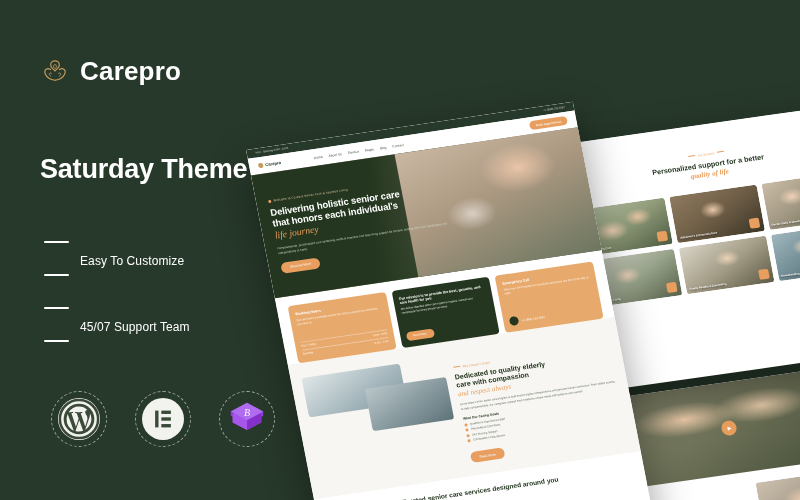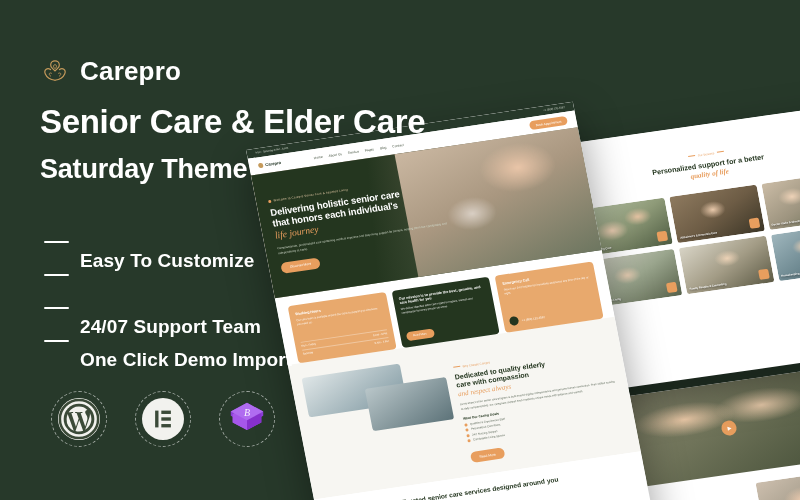--- a/index.html
+++ b/index.html
@@ -18,21 +18,21 @@
   .brand-mark { width:30px; height:30px; display:block; }
   .brand-name { font-size:26px; font-weight:700; color:#ffffff; letter-spacing:.2px; line-height:1; }
 
   .headline { position:absolute; left:40px; top:104px; width:420px;
     font-size:33px; font-weight:700; color:#ffffff; line-height:1.12; letter-spacing:-.3px; white-space:nowrap; }
   .subhead { position:absolute; left:40px; top:155px; font-size:27px; font-weight:700; color:#ffffff; line-height:1.1; letter-spacing:-.2px; }
 
   .features { position:absolute; left:44px; top:225px; }
   .feature { display:flex; align-items:center; height:33px; }
   .feature-dash { width:25px; height:2px; background:#ffffff; margin-right:11px; flex:0 0 auto; border-radius:1px; }
-  .feature-label { font-size:19px; font-weight:700; color:#ffffff; letter-spacing:.1px; white-space:nowrap;margin-top:39px; }
+  .feature-label { font-size:12px; font-weight:400; color:#ffffff; letter-spacing:.1px; white-space:nowrap;margin-top:39px; }
 
   .badges { position:absolute; left:51px; top:391px; display:flex; gap:28px; }
   .badge-wrap { width:56px; height:56px; border-radius:50%; border:1.6px dashed rgba(255,255,255,.55);
     display:flex; align-items:center; justify-content:center; }
   .badge { width:42px; height:42px; border-radius:50%; display:flex; align-items:center; justify-content:center; overflow:hidden; }
   .badge-wp { background:#f2f2ee; }
   .badge-el { background:#f2f2ee; }
   .badge-bs { background:transparent; }
 
   
@@ -340,38 +340,36 @@
         <path d="M16 5.2c-2.6 0-4.6 1.9-4.6 4.3 0 1.3.6 2.5 1.6 3.5l3 3 3-3c1-1 1.6-2.2 1.6-3.5 0-2.4-2-4.3-4.6-4.3z" stroke="#c59a5b" stroke-width="1.25"></path>
         <path d="M16 9.3c-.9 0-1.6.7-1.6 1.6 0 1 .8 1.8 1.6 2.6.8-.8 1.6-1.6 1.6-2.6 0-.9-.7-1.6-1.6-1.6z" stroke="#c59a5b" stroke-width="1"></path>
         <path d="M11.2 14.5c-1.5-1-3.3-1.2-4.6-.3-1.5 1-1.8 3-.9 5.1 1.3 3.1 4.6 6 10.3 6.6" stroke="#c59a5b" stroke-width="1.25" stroke-linecap="round"></path>
         <path d="M20.8 14.5c1.5-1 3.3-1.2 4.6-.3 1.5 1 1.8 3 .9 5.1-1.3 3.1-4.6 6-10.3 6.6" stroke="#c59a5b" stroke-width="1.25" stroke-linecap="round"></path>
         <path d="M12.2 18.4c-.9-.5-1.8-.4-2.2.3-.4.8.1 1.9 1.2 2.7" stroke="#c59a5b" stroke-width=".9" stroke-linecap="round"></path>
         <path d="M19.8 18.4c.9-.5 1.8-.4 2.2.3.4.8-.1 1.9-1.2 2.7" stroke="#c59a5b" stroke-width=".9" stroke-linecap="round"></path>
       </svg>
       <div class="brand-name">Carepro</div>
     </div>
 
-    <div class="headline">Senior Care &amp; Elder Care</div>
     <div class="subhead">Saturday Theme</div>
 
     <div class="features">
       <div class="feature">
         <span class="feature-dash"></span>
         <span class="feature-label">Easy To Customize</span>
       </div>
       <div class="feature">
         <span class="feature-dash"></span>
       </div>
       <div class="feature">
         <span class="feature-dash"></span>
-        <span class="feature-label">24/07 Support Team</span>
+        <span class="feature-label">45/07 Support Team</span>
       </div>
       <div class="feature">
         <span class="feature-dash"></span>
-        <span class="feature-label">One Click Demo Import</span>
       </div>
     </div>
 
     <div class="badges">
       <div class="badge-wrap">
         <div class="badge badge-wp">
           <svg viewBox="0 0 40 40" width="42" height="42">
             <circle cx="20" cy="20" r="18.2" fill="none" stroke="#3b4a38" stroke-width="2.4"></circle>
             <circle cx="20" cy="20" r="14.6" fill="#3b4a38"></circle>
             <path d="M8.2 20c0-1.7.36-3.3 1-4.76L15 31.1A11.85 11.85 0 0 1 8.2 20zm11.8 11.8c-1.16 0-2.28-.17-3.34-.48l3.55-10.3 3.63 9.95c.02.06.05.11.08.16-1.23.43-2.55.67-3.92.67zm1.63-17.33c.71-.04 1.35-.11 1.35-.11.64-.08.56-1.01-.07-.98 0 0-1.91.15-3.14.15-1.16 0-3.11-.15-3.11-.15-.64-.03-.71.94-.07.98 0 0 .6.07 1.24.11l1.84 5.05-2.59 7.76-4.31-12.81c.71-.04 1.35-.11 1.35-.11.64-.08.56-1.01-.07-.98 0 0-1.91.15-3.14.15-.22 0-.48-.01-.76-.02A11.83 11.83 0 0 1 20 8.2c3.1 0 5.92 1.18 8.03 3.12-.05 0-.1-.01-.16-.01-1.16 0-1.99 1.01-1.99 2.1 0 .98.56 1.81 1.16 2.79.45.79.98 1.81.98 3.28 0 1.01-.39 2.19-.9 3.83l-1.18 3.94-4.31-12.78zM31.8 20c0 4.38-2.38 8.2-5.91 10.25l3.62-10.47c.68-1.69.9-3.05.9-4.25 0-.44-.03-.84-.08-1.22A11.73 11.73 0 0 1 31.8 20z" fill="#f2f2ee"></path>

